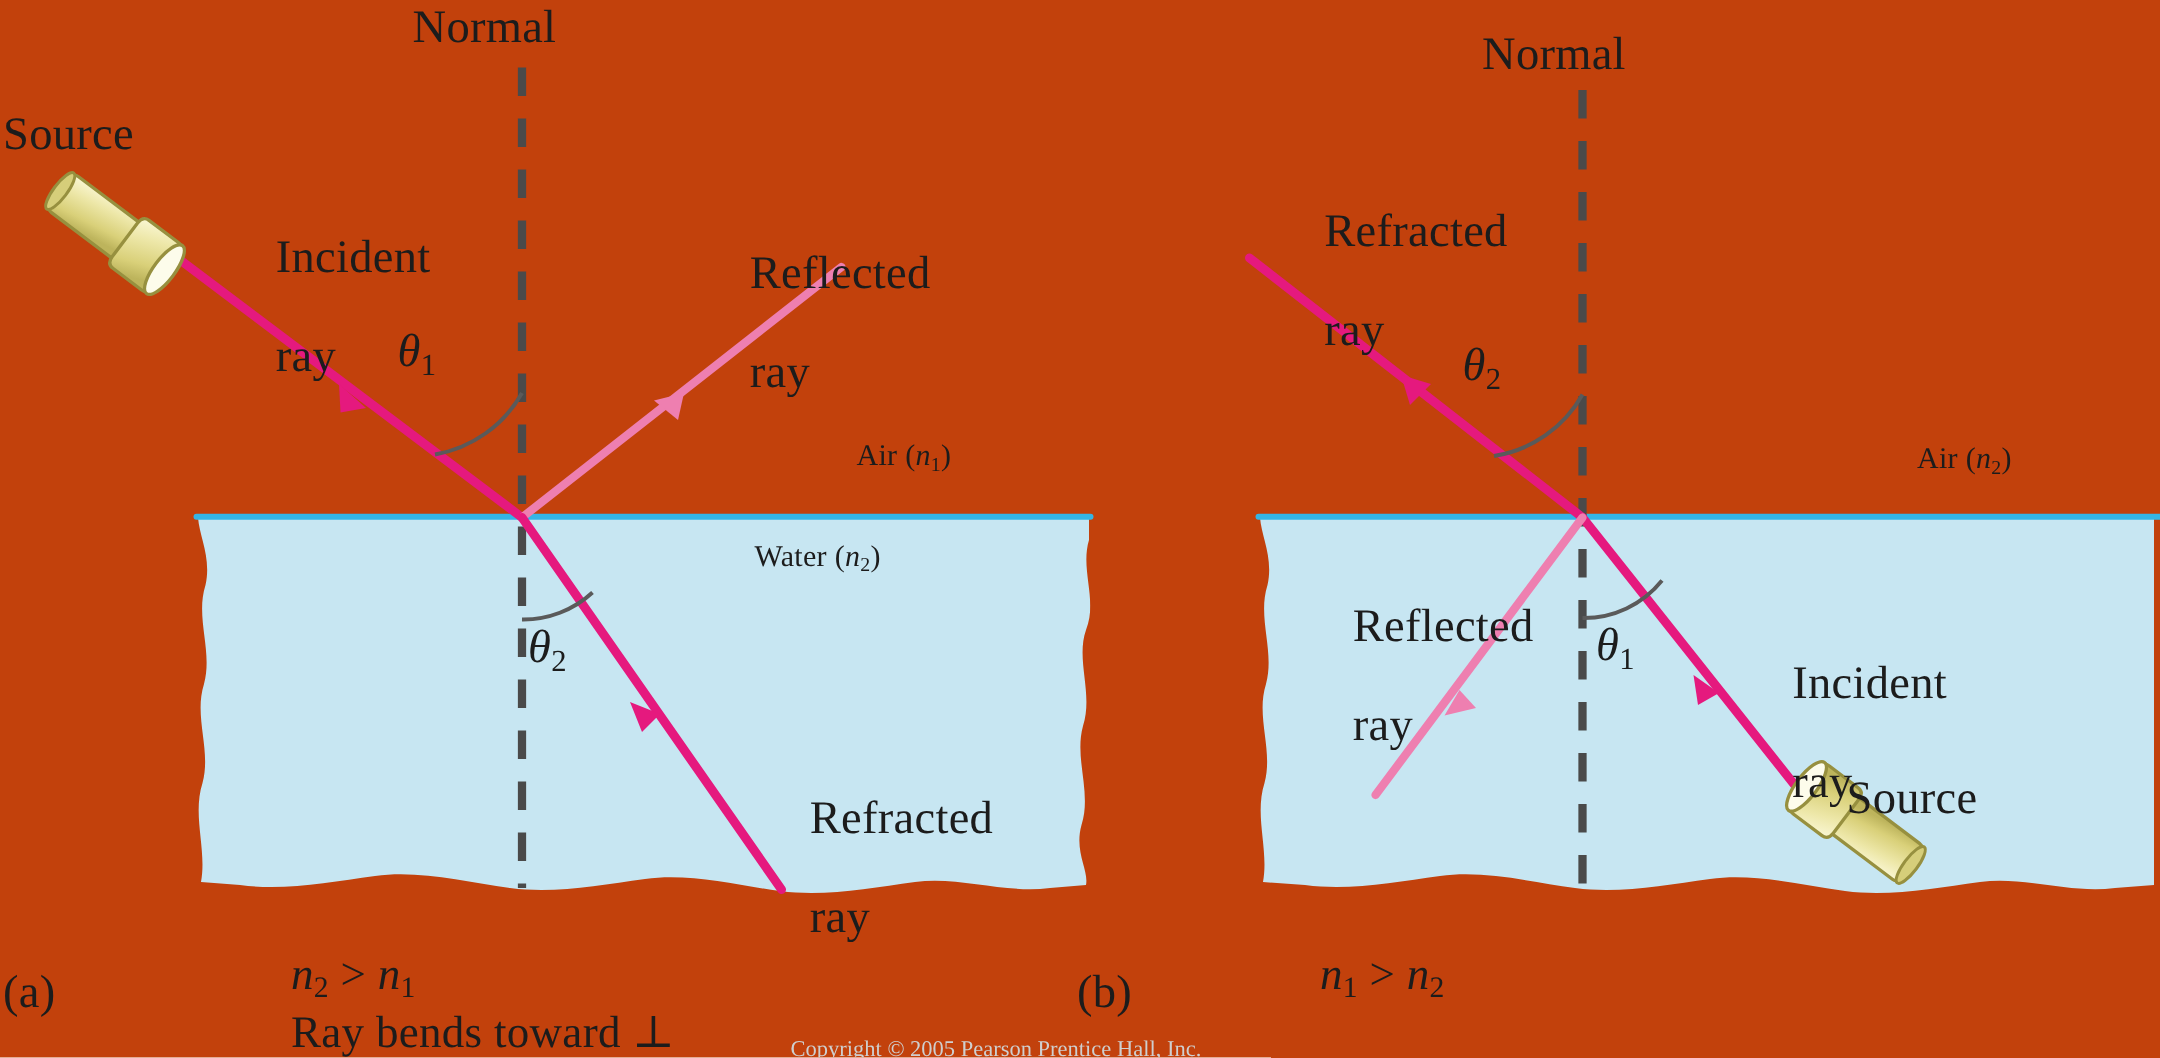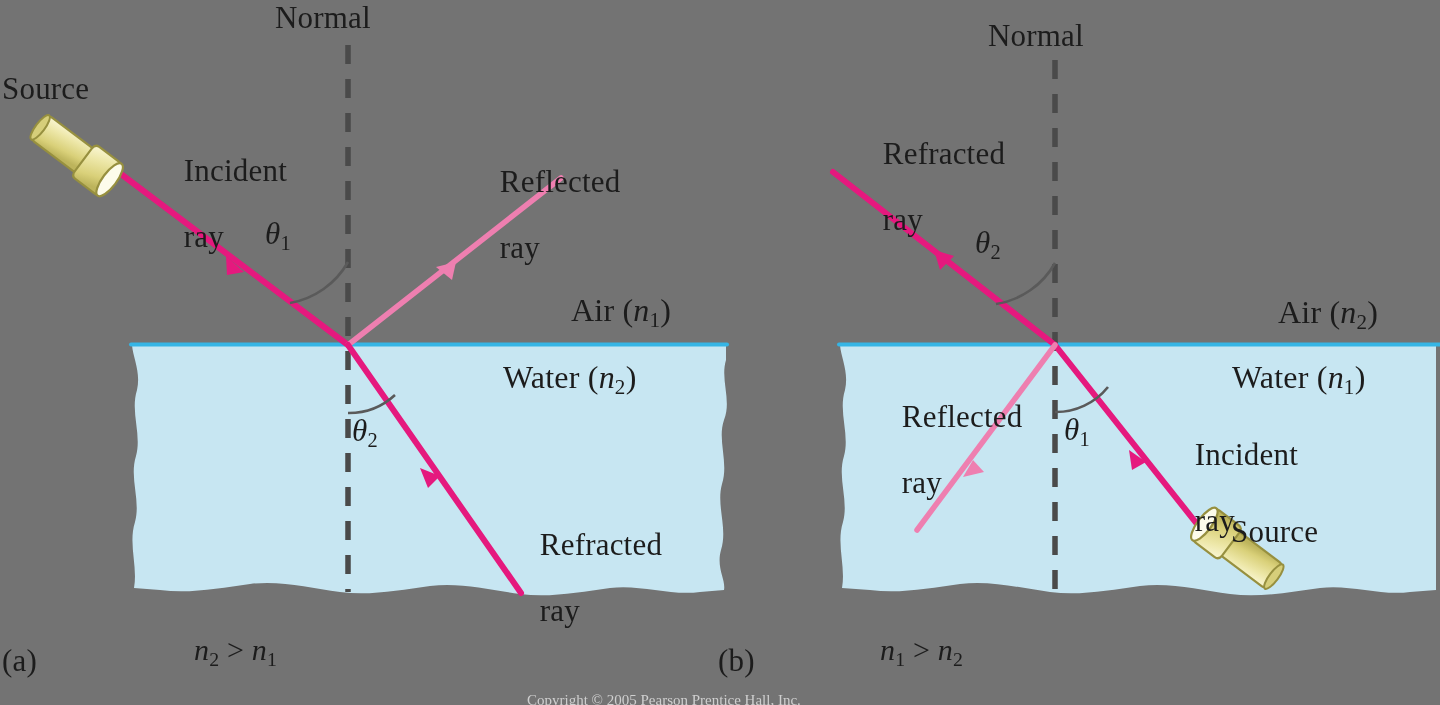--- a/index.html
+++ b/index.html
@@ -9,40 +9,40 @@
     background: #ffffff;
   }
   body {
     font-family: "Liberation Serif", "DejaVu Serif", serif;
     color: #1a1a1a;
   }
   #figure {
     position: relative;
     width: 1440px;
     height: 705px;
-    background: #737373;
+    background: #c2410c;
     overflow: hidden;
   }
   #figure svg {
     position: absolute;
     top: 0;
     left: 0;
     width: 1440px;
     height: 705px;
   }
   .lbl {
     position: absolute;
     white-space: pre;
     line-height: 1.06;
     font-family: "Liberation Serif", "DejaVu Serif", serif;
     color: #1c1c1c;
     letter-spacing: 0.2px;
   }
   .lbl-main   { font-size: 31px; }
-  .lbl-medium { font-size: 32px; }
+  .lbl-medium { font-size: 20px; }
   .lbl-panel  { font-size: 31px; }
   .lbl-theta  { font-size: 31px; font-style: italic; }
   .lbl-cond   { font-size: 30px; margin-top: 28px; }
   .sub {
     font-size: 0.66em;
     vertical-align: -0.30em;
     font-style: normal;
   }
   .ital { font-style: italic; }
   .theta-glyph { font-style: italic; font-family: "Liberation Serif", "DejaVu Serif", serif; }
@@ -195,33 +195,33 @@
 
   <div class="lbl lbl-main" style="left:508px; top:496px;">
     <span>Refracted</span><br>
     <span>ray</span>
   </div>
 
   <div class="lbl lbl-cond" style="left:194px; top:606px;"><span class="ital">n</span><span class="sub">2</span> <span>&gt;</span> <span class="ital">n</span><span class="sub">1</span></div>
 
   <div class="lbl lbl-panel" style="left:2px; top:645px;">(a)</div>
 
+  <div class="lbl lbl-cond" style="left:194px; top:645px;"><span>Ray bends toward</span> <span>⊥</span></div>
 
   <div class="lbl lbl-main" style="left:988px; top:20px;">Normal</div>
 
   <div class="lbl lbl-main" style="left:851px; top:105px;">
     <span>Refracted</span><br>
     <span>ray</span>
   </div>
 
   <div class="lbl lbl-theta" style="left:975px; top:227px;"><span class="theta-glyph">θ</span><span class="sub">2</span></div>
 
   <div class="lbl lbl-medium" style="left:1278px; top:296px;"><span>Air</span> (<span class="ital">n</span><span class="sub">2</span>)</div>
 
-  <div class="lbl lbl-medium" style="left:1232px; top:361px;"><span>Water</span> (<span class="ital">n</span><span class="sub">1</span>)</div>
 
   <div class="lbl lbl-main" style="left:870px; top:368px;">
     <span>Reflected</span><br>
     <span>ray</span>
   </div>
 
   <div class="lbl lbl-theta" style="left:1064px; top:414px;"><span class="theta-glyph">θ</span><span class="sub">1</span></div>
 
   <div class="lbl lbl-main" style="left:1163px; top:406px;">
     <span>Incident</span><br>

